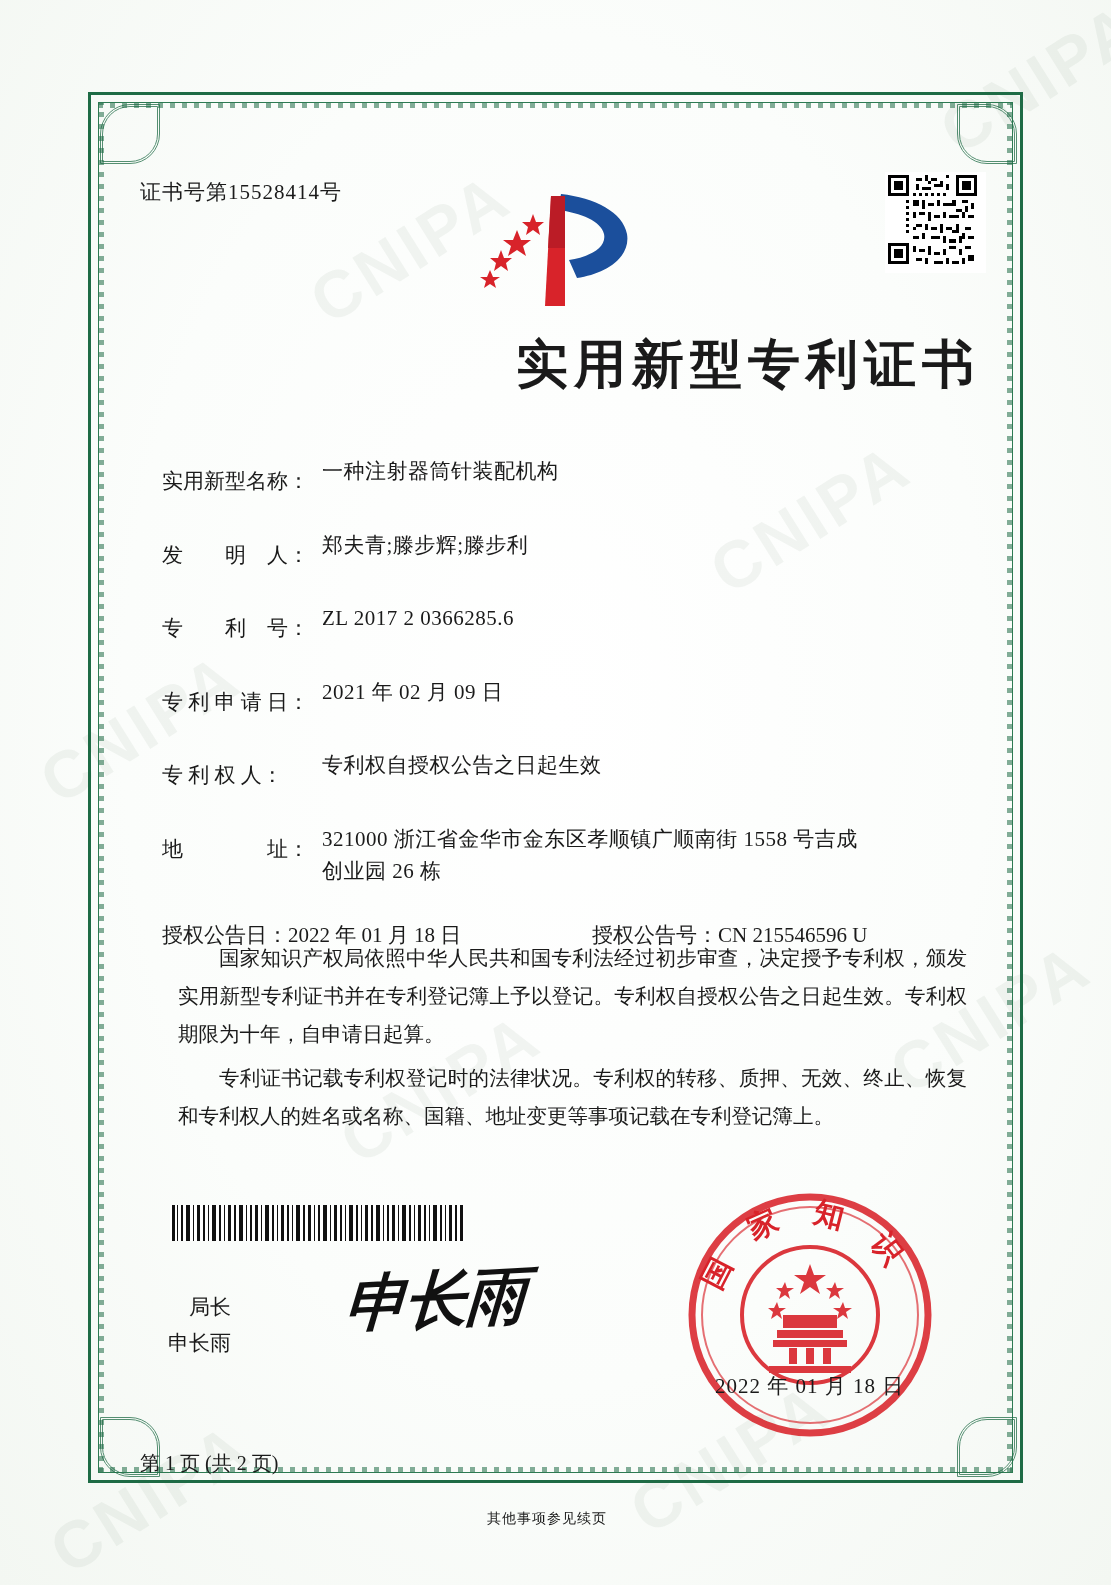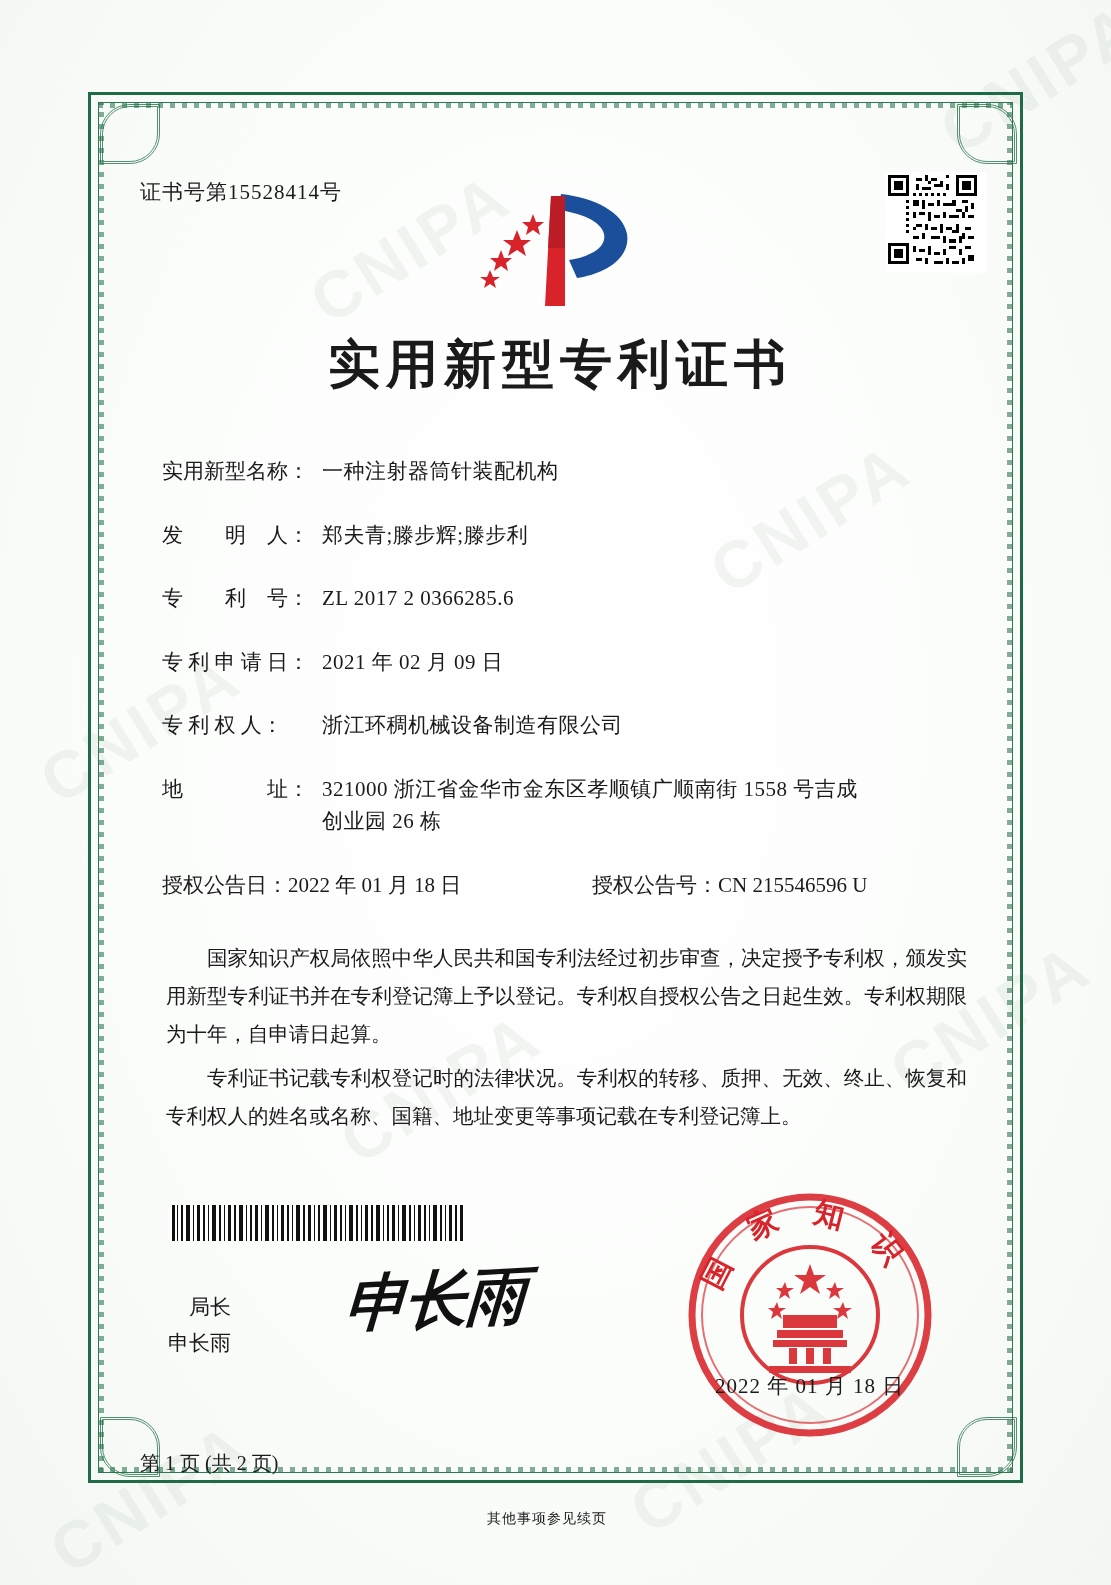--- a/index.html
+++ b/index.html
@@ -119,21 +119,21 @@
     left: 50%;
     top: 38px;
     transform: translateX(-50%);
     width: 190px; height: 130px;
   }
 
   .title {
     position: absolute;
     left: 0; right: 0;
     top: 180px;
-    text-align: center;
+    text-align: right;
     font-size: 52px;
     font-weight: bold;
     letter-spacing: 6px;
     font-family: "Liberation Serif", "DejaVu Serif", serif;
   }
 
   .fields {
     position: absolute;
     left: 22px;
     top: 305px;
@@ -144,20 +144,21 @@
   .field-row {
     display: flex;
     margin-bottom: 31px;
     align-items: flex-start;
   }
   .field-label {
     width: 160px;
     flex: 0 0 160px;
     letter-spacing: 0px;
     white-space: pre;
+    margin-top: 10px;
   }
   .field-value {
     flex: 1;
     letter-spacing: 0.5px;
   }
   .field-value .second-line { display: block; }
 
   .pub-row {
     display: flex;
     margin-bottom: 26px;
@@ -168,21 +169,21 @@
 
   .paras {
     position: absolute;
     left: 22px;
     top: 790px;
     width: 805px;
     font-size: 20.5px;
     line-height: 1.85;
     text-align: justify;
   }
-  .paras p { margin: 0 0 6px 4px; text-indent: 2em; }
+  .paras p { margin: 0 0 6px 16px; text-indent: 2em; }
 
   
   .barcode {
     position: absolute;
     left: 30px;
     top: 1055px;
     width: 295px;
     height: 36px;
   }
 
@@ -401,21 +402,21 @@
         <div class="field-value">ZL 2017 2 0366285.6</div>
       </div>
 
       <div class="field-row">
         <div class="field-label">专 利 申 请 日：</div>
         <div class="field-value">2021 年 02 月 09 日</div>
       </div>
 
       <div class="field-row">
         <div class="field-label">专 利 权 人：</div>
-        <div class="field-value">浙江环稠机械设备制造有限公司</div>
+        <div class="field-value">专利权自授权公告之日起生效</div>
       </div>
 
       <div class="field-row">
         <div class="field-label">地　　　　址：</div>
         <div class="field-value">
           <span>321000 浙江省金华市金东区孝顺镇广顺南街 1558 号吉成</span>
           <span class="second-line">创业园 26 栋</span>
         </div>
       </div>
 

